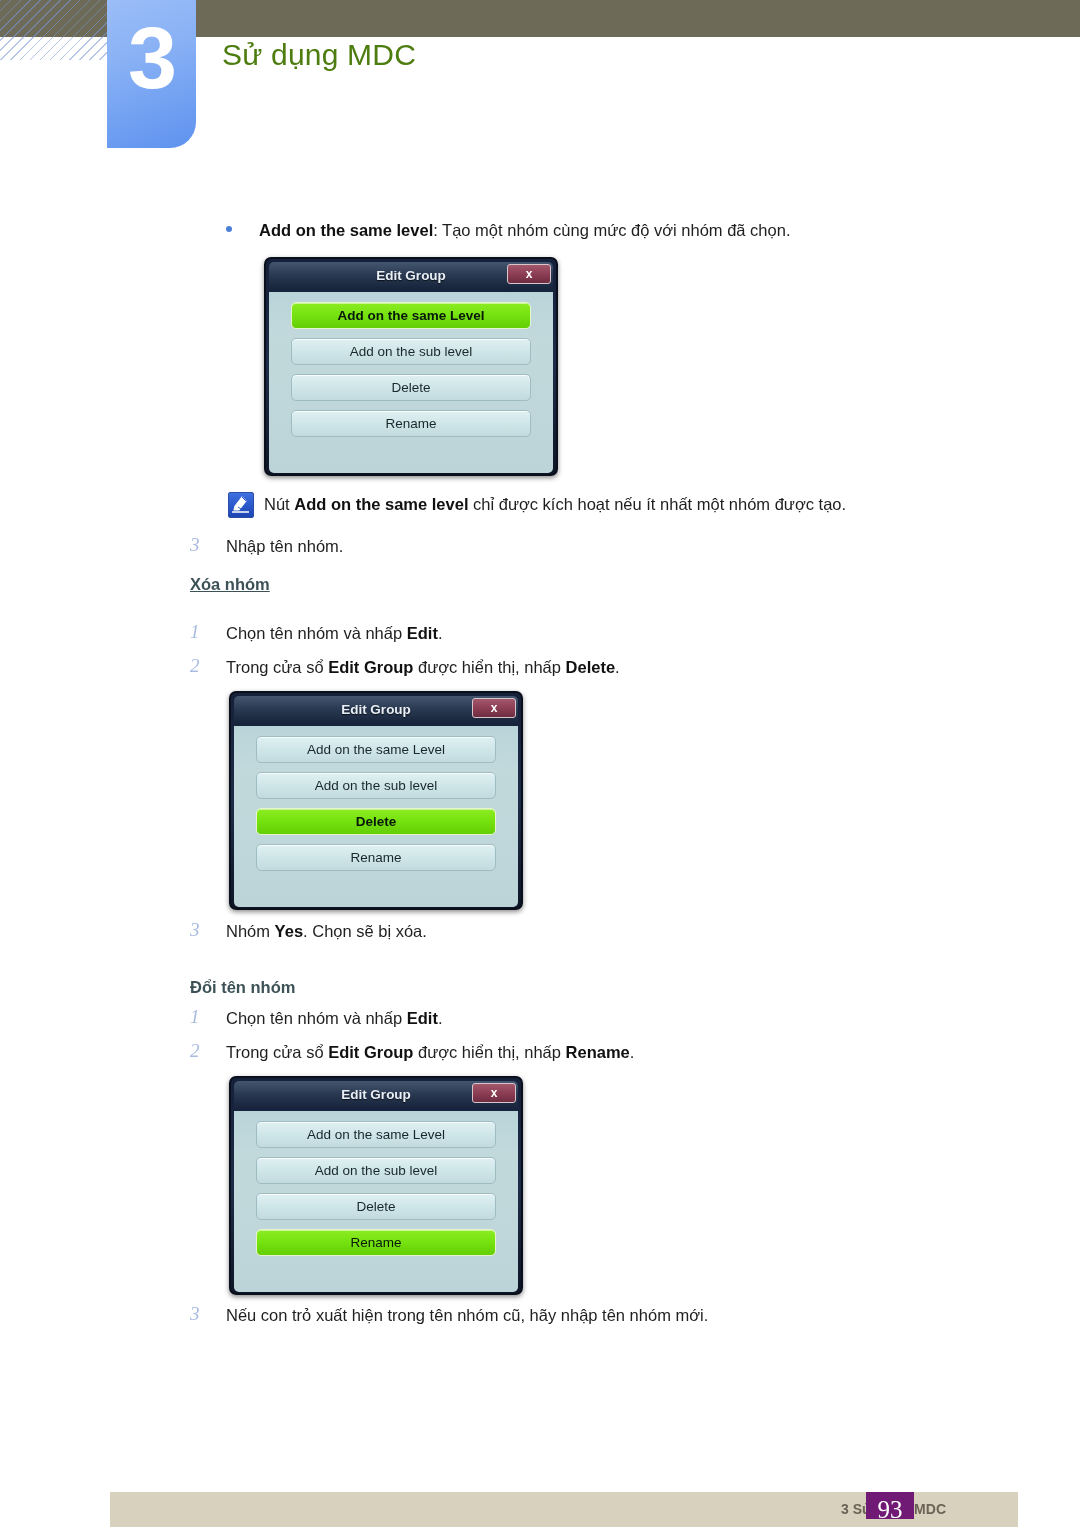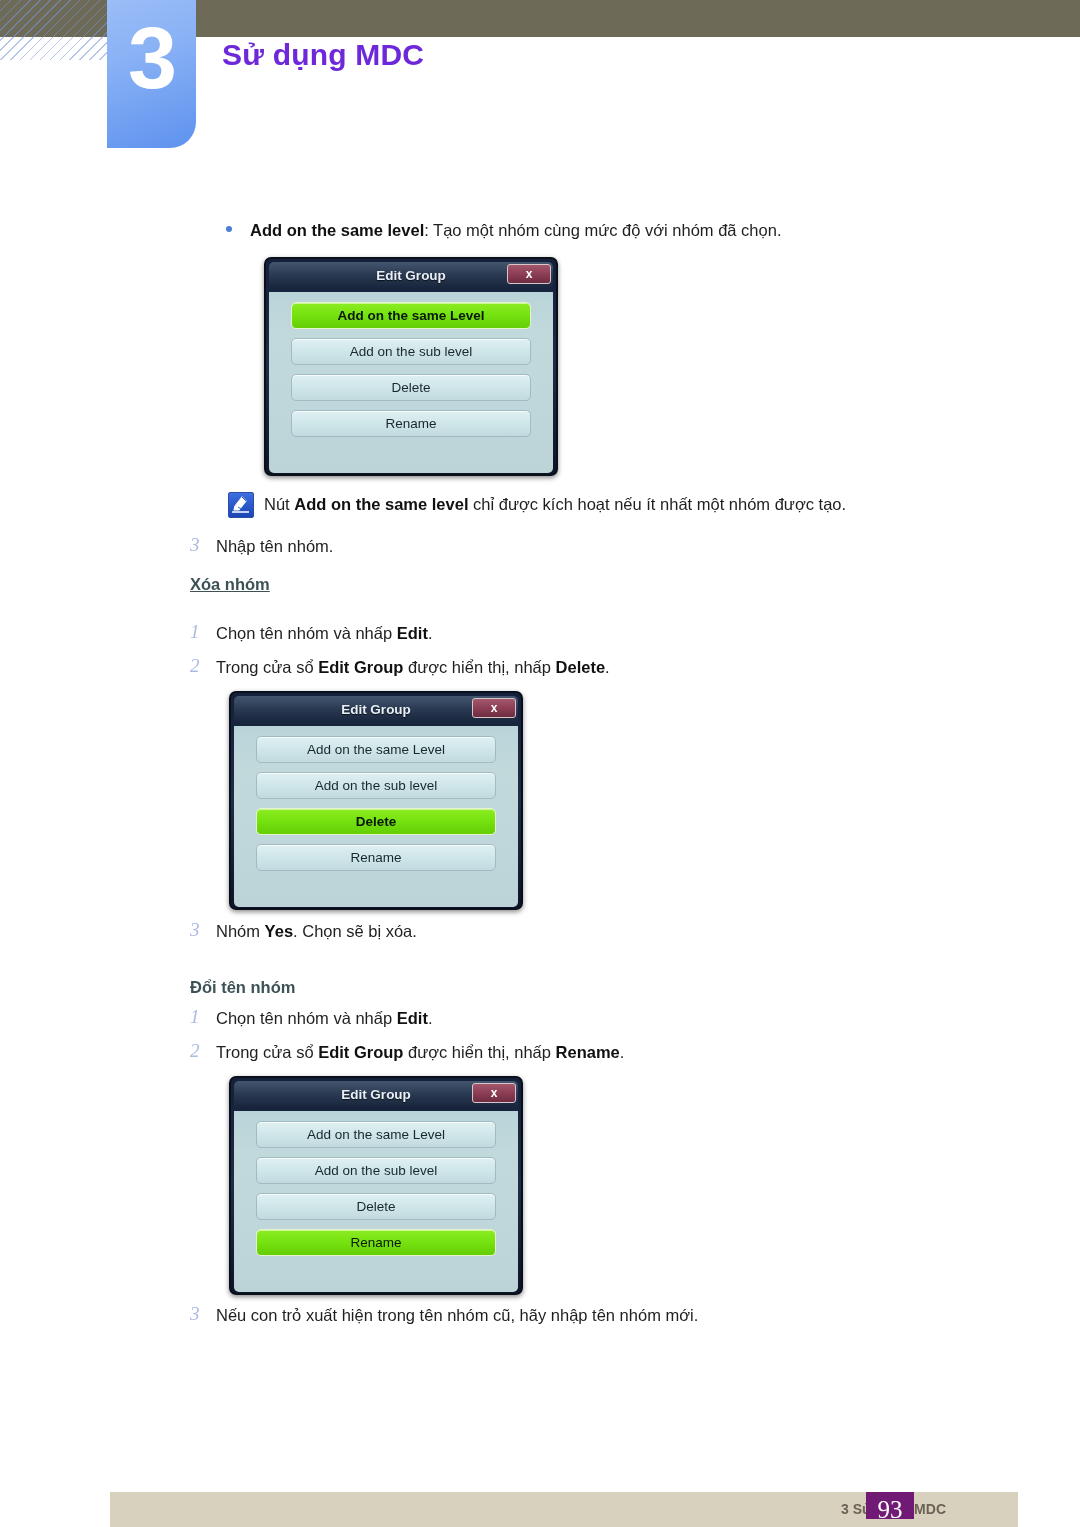--- a/index.html
+++ b/index.html
@@ -15,43 +15,43 @@
     background-image:repeating-linear-gradient(-45deg,
         rgba(120,150,215,.55) 0px, rgba(120,150,215,.55) 1px,
         rgba(255,255,255,0) 1px, rgba(255,255,255,0) 7px);
   }
   .chap-block{position:absolute;left:107px;top:0;width:89px;height:148px;
     background:linear-gradient(160deg,#9bbdf7 0%,#8ab2f5 35%,#5e92ef 100%);
     border-bottom-right-radius:26px;}
   .chap-num{position:absolute;left:0;top:14px;width:89px;text-align:center;
     font-size:88px;line-height:88px;font-weight:bold;color:#ffffff;
     font-family:"Liberation Sans","DejaVu Sans",sans-serif;letter-spacing:-2px;}
-  .chap-title{position:absolute;left:222px;top:38px;font-size:30px;font-weight:bold;
-    color:#6d28d9;letter-spacing:.2px;}
+  .chap-title{position:absolute;left:222px;top:38px;font-size:30px;font-weight:normal;
+    color:#4d7c0f;letter-spacing:.2px;}
 
   
   .bullet-row{position:absolute;left:226px;top:218px;width:760px;
     font-size:16.5px;color:#1f1f1f;line-height:24px;}
   .bullet-dot{position:absolute;left:0;top:8px;width:6px;height:6px;border-radius:50%;
     background:#4a7fd6;}
-  .bullet-txt{display:block;margin-left:24px;}
+  .bullet-txt{display:block;margin-left:33px;}
   .b{font-weight:bold;color:#111;}
 
   .note-row{position:absolute;left:228px;top:492px;width:760px;
     font-size:16.5px;color:#1f1f1f;line-height:24px;}
   .note-ico{position:absolute;left:0;top:0px;width:26px;height:26px;
     background:linear-gradient(180deg,#3f6fe0 0%,#2a57c9 55%,#1c46b4 100%);
     border:1px solid #2a4fa8;box-sizing:border-box;border-radius:2px;overflow:hidden;}
   .note-ico svg{display:block;}
   .note-txt{display:block;margin-left:36px;}
 
   .step{position:absolute;font-size:16.5px;color:#1f1f1f;line-height:24px;}
   .step .n{position:absolute;left:0;top:-1px;width:22px;text-align:left;
     font-size:19px;font-style:italic;color:#a9bbe0;font-family:"Liberation Serif",serif;}
-  .step .t{display:block;margin-left:26px;}
+  .step .t{display:block;margin-left:36px;}
 
   .sub-head{position:absolute;font-size:16.5px;font-weight:bold;color:#3d5257;}
 
   
   .dlg{position:absolute;width:294px;height:219px;
     background:linear-gradient(180deg,#15203a 0%,#1d2c48 50%,#0d1526 100%);
     border:2px solid #0a0f1c;border-radius:7px;box-sizing:border-box;
     box-shadow:0 2px 5px rgba(0,0,0,.45);padding:3px;}
   .dlg-title{position:relative;height:28px;
     background:linear-gradient(180deg,#44566f 0%,#2a3a52 45%,#16233a 100%);

